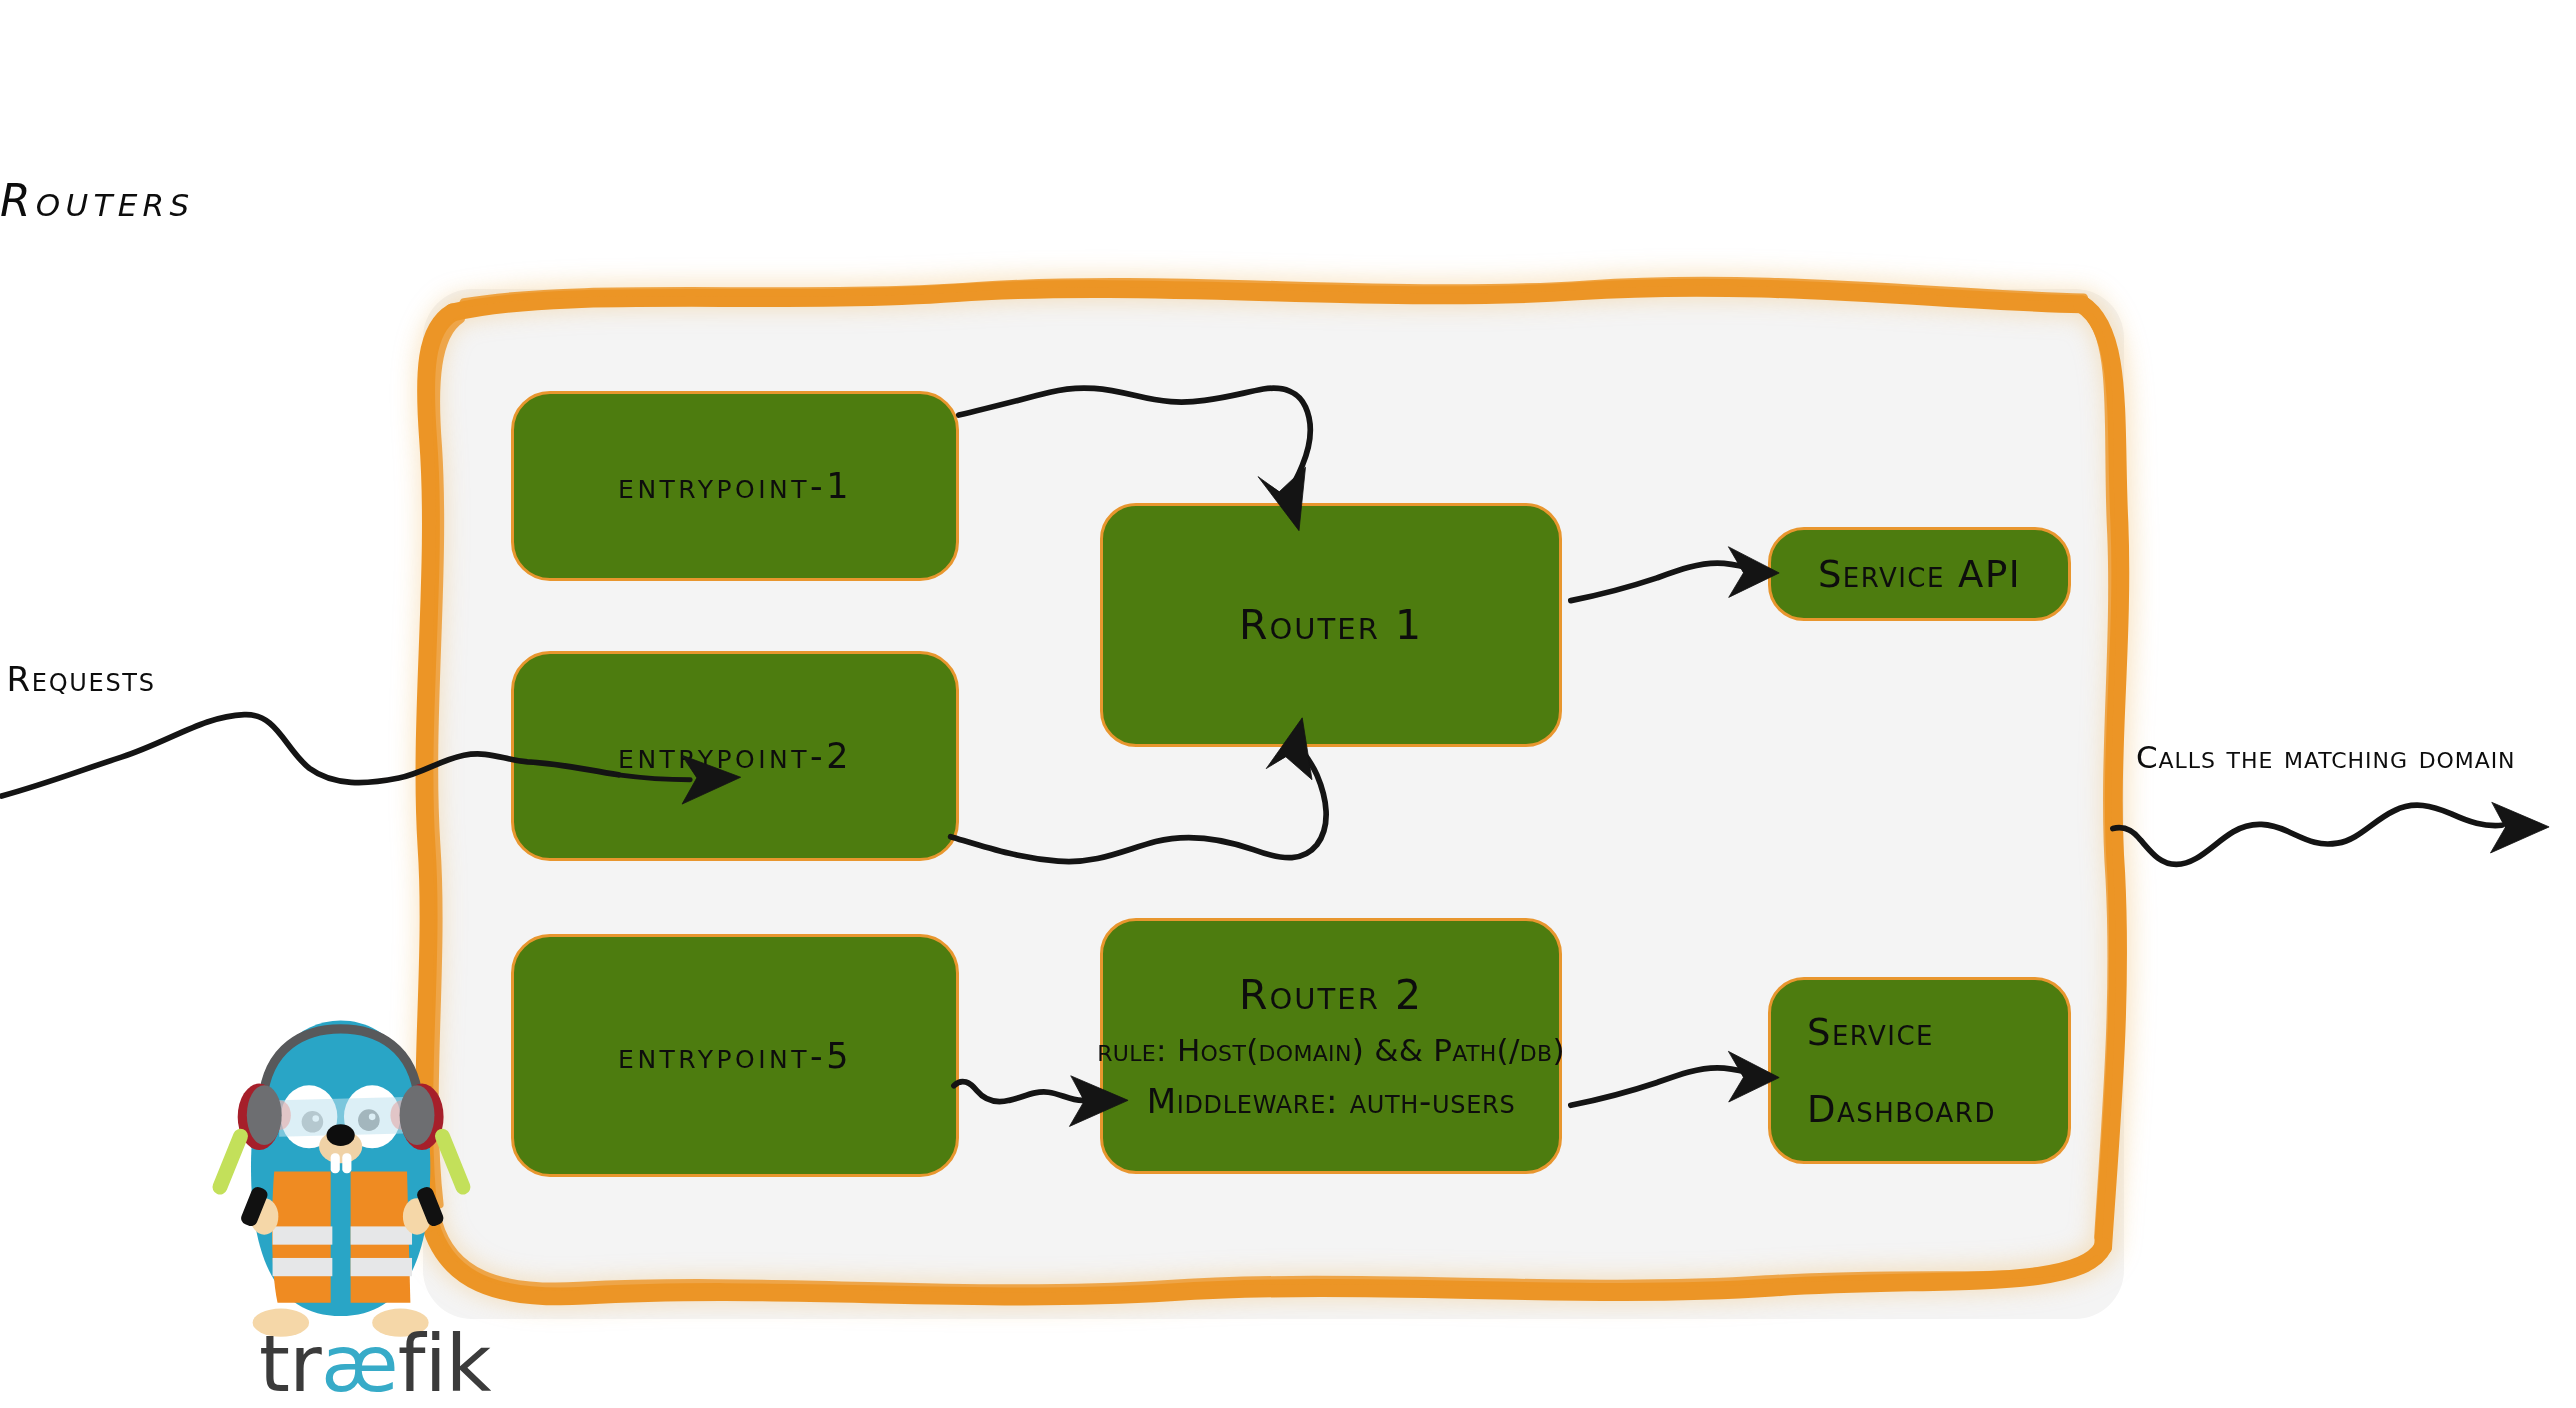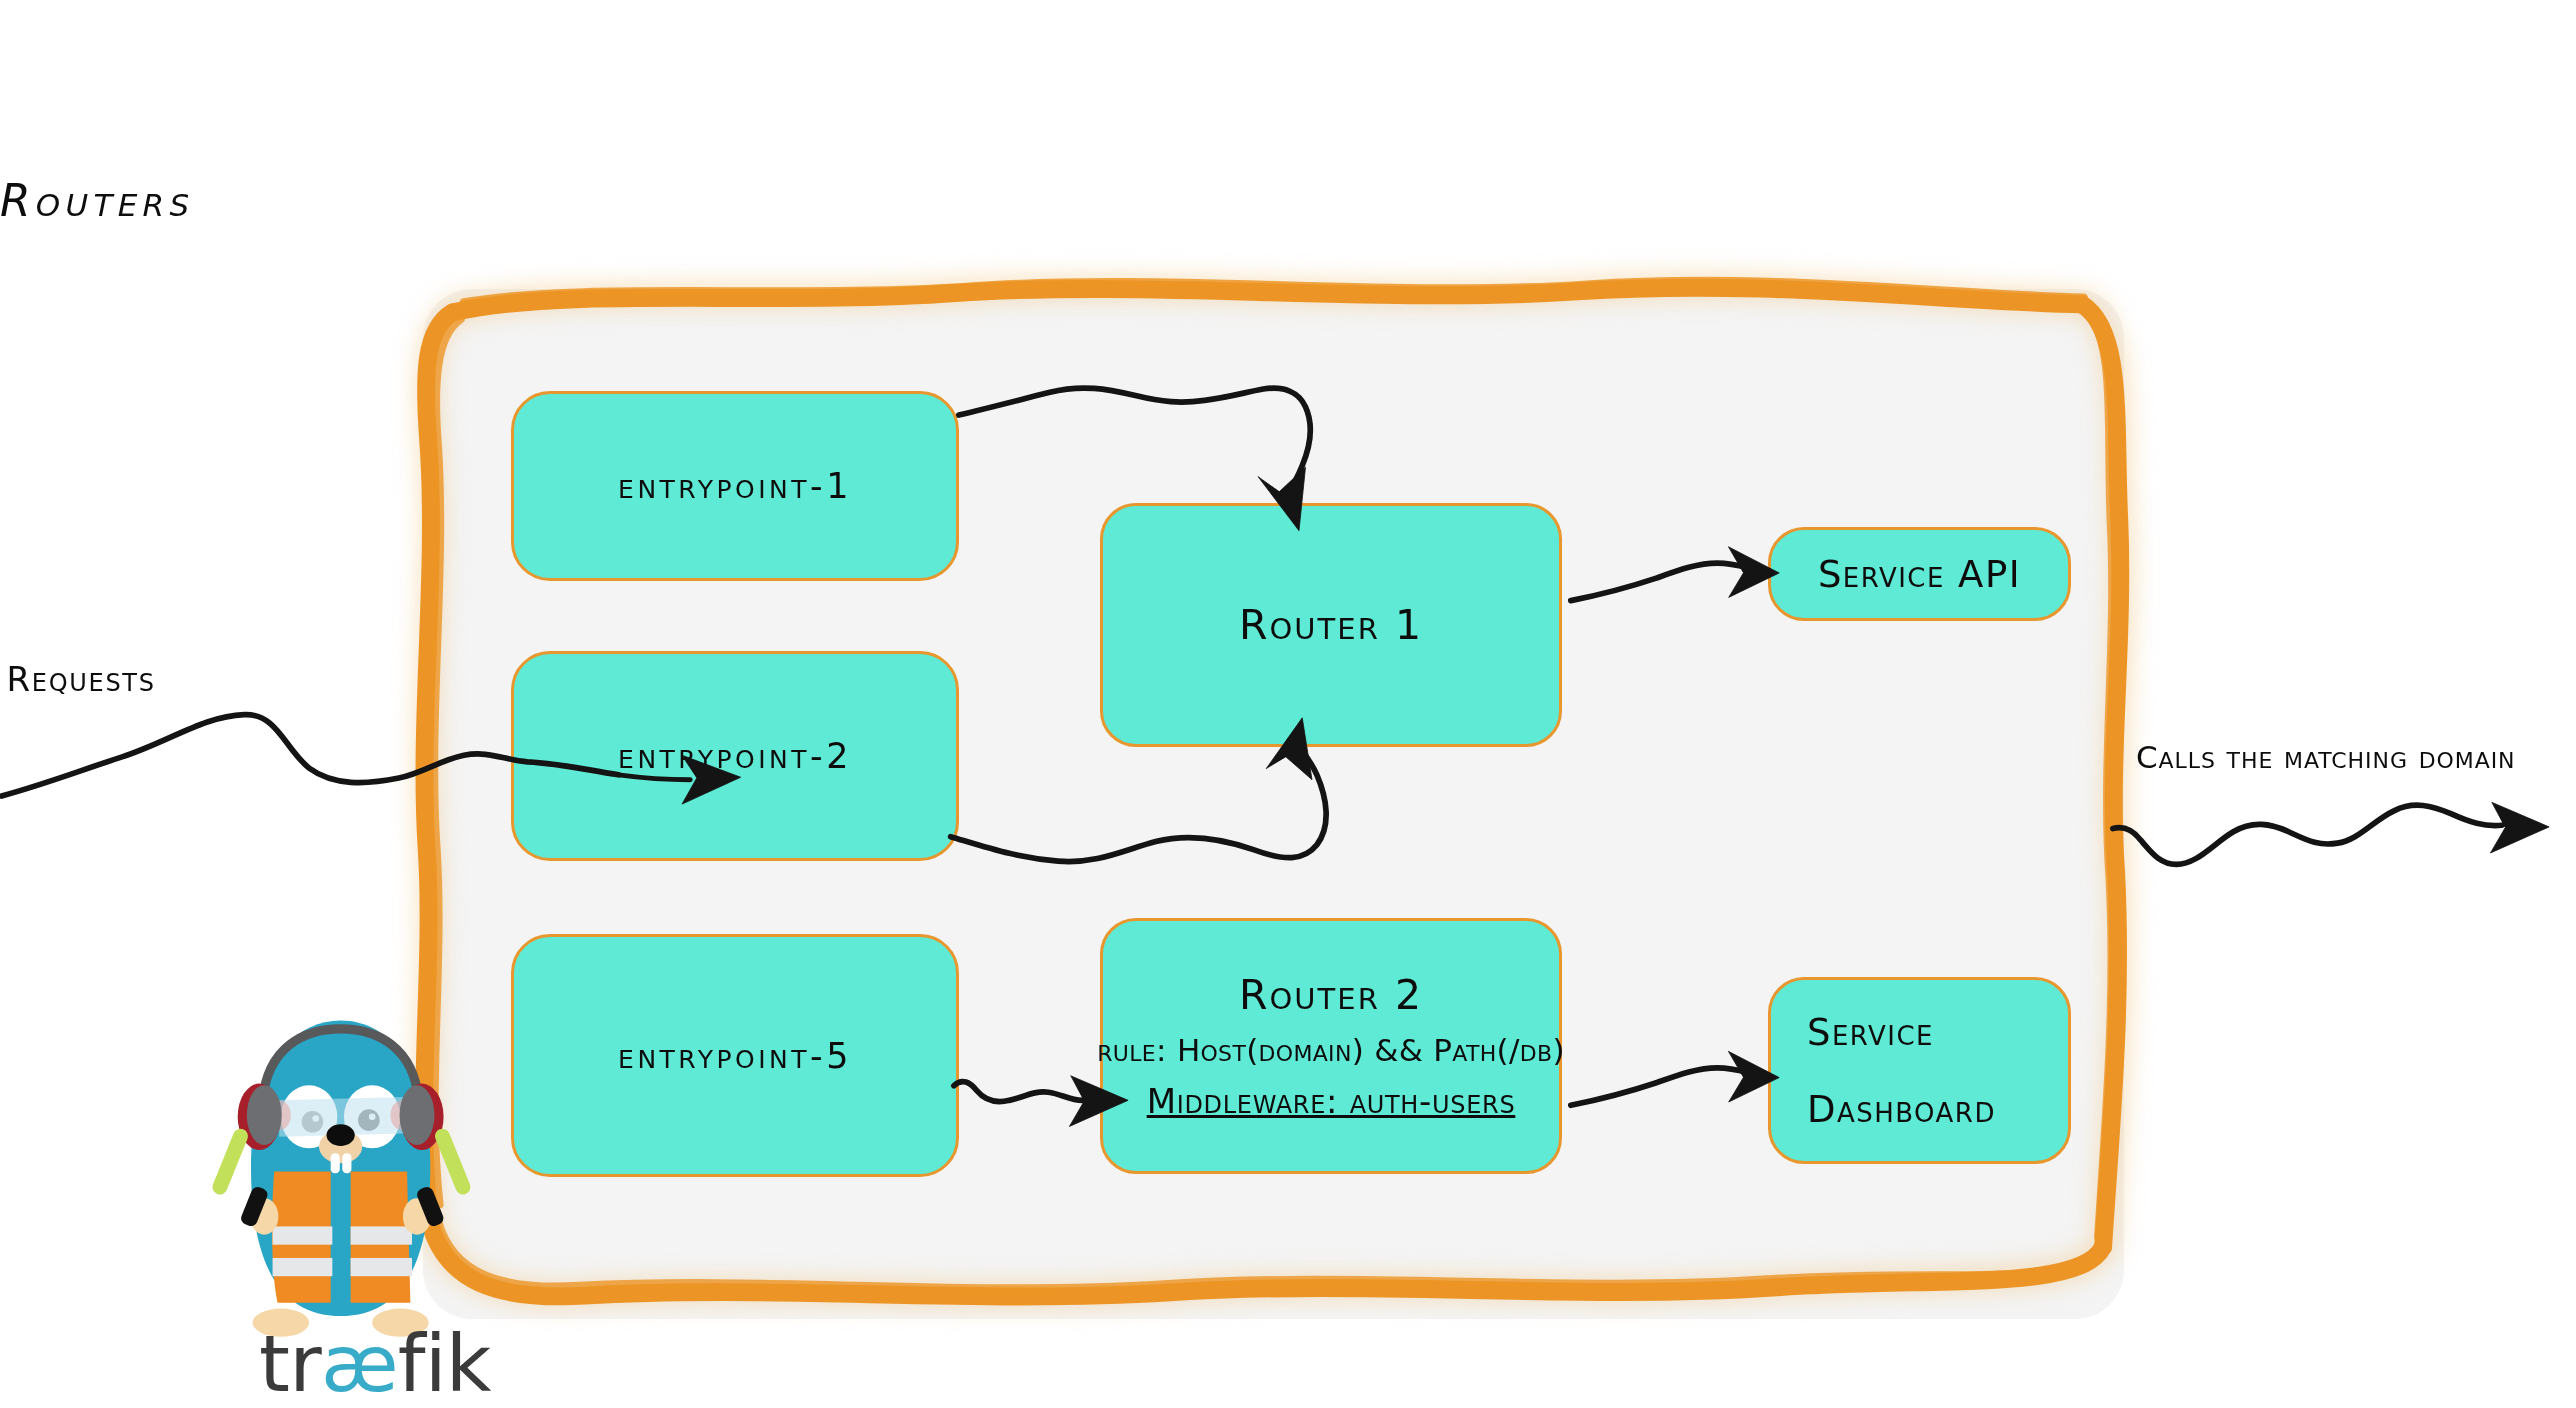--- a/index.html
+++ b/index.html
@@ -44,21 +44,21 @@
     top: 289px;
     width: 1701px;
     height: 1030px;
     background: #f4f4f4;
     border-radius: 49px;
   }
 
   
   .box {
     position: absolute;
-    background: #5eead4;
+    background: #4d7c0f;
     border: 3.3px solid #e8962e;
     border-radius: 36px;
     box-sizing: border-box;
     display: flex;
     flex-direction: column;
     align-items: center;
     justify-content: center;
   }
   .box.ep { border-radius: 39px; }
 
@@ -201,21 +201,21 @@
   </div>
 
   <div class="box" style="left:1100px; top:918px; width:462px; height:256px; justify-content:center; gap:13px;">
     <div class="box-line hand" style="font-size:41px; letter-spacing:.05em;">
       <span style="font-variant: small-caps;">Router 2</span>
     </div>
     <div class="box-line hand" style="font-size:31px; letter-spacing:.01em;">
       <span style="font-variant: small-caps;">rule: Host(domain) &amp;&amp; Path(/db)</span>
     </div>
     <div class="box-line hand" style="font-size:34px; letter-spacing:.02em;">
-      <span style="font-variant: small-caps; text-decoration: underline;">Middleware: auth-users</span>
+      <span style="font-variant: small-caps;">Middleware: auth-users</span>
     </div>
   </div>
 
   <div class="box" style="left:1768px; top:527px; width:303px; height:94px;justify-content:center;">
     <div class="box-line hand" style="font-size:37px; letter-spacing:.04em;">
       <span style="font-variant: small-caps;">Service API</span>
     </div>
   </div>
 
   <div class="box" style="left:1768px; top:977px; width:303px; height:187px; align-items:flex-start; padding-left:36px; gap:34px;">

